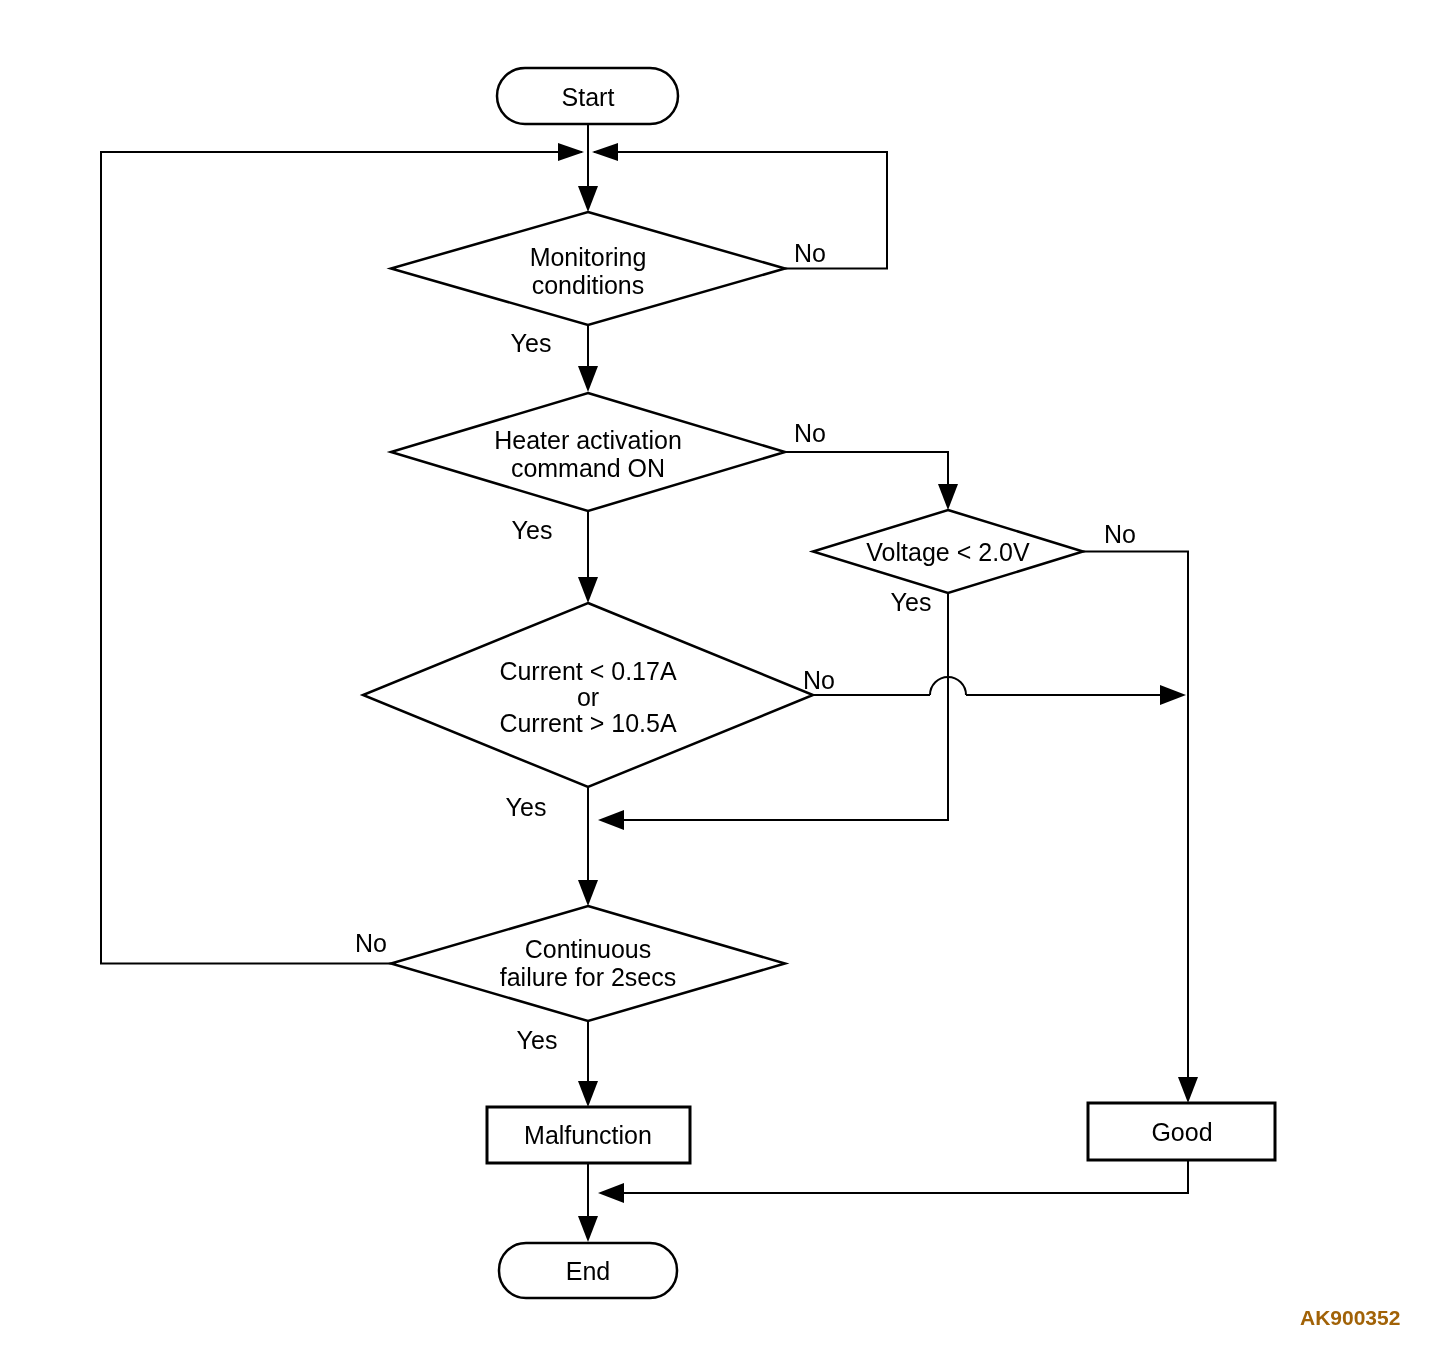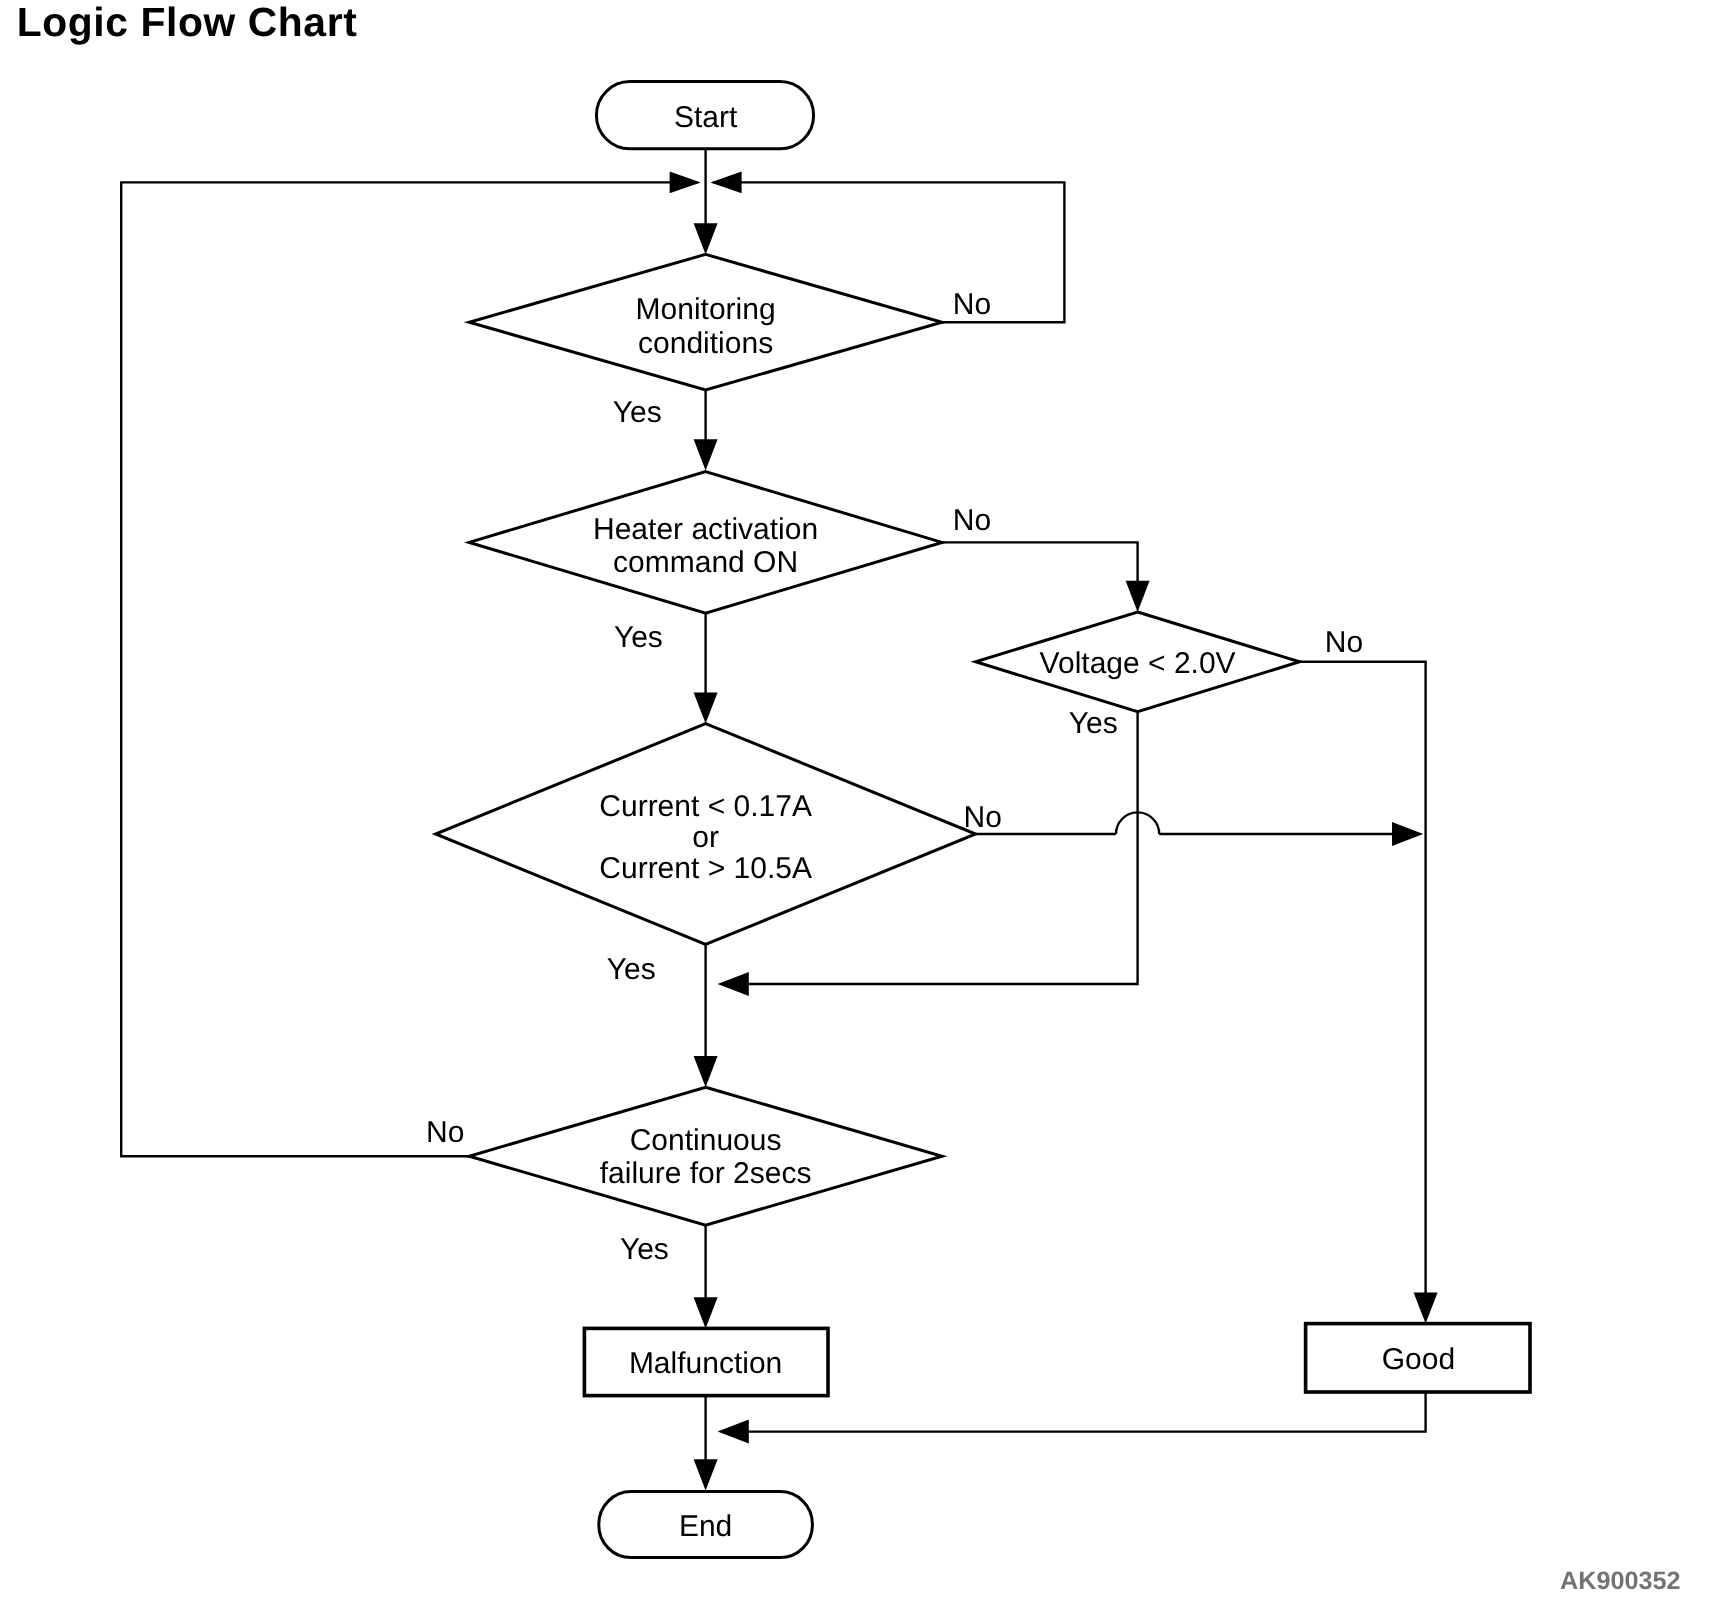--- a/index.html
+++ b/index.html
@@ -24,21 +24,21 @@
     font-weight: bold;
     color: #000000;
     letter-spacing: 0.5px;
   }
   #figure-code {
     position: absolute;
     left: 1300px;
     top: 1306px;
     font-size: 21px;
     font-weight: bold;
-    color: #737373;
+    color: #a16207;
   }
   svg#flow {
     position: absolute;
     left: 0;
     top: 0;
   }
   .shape {
     fill: #ffffff;
     stroke: #000000;
   }
@@ -62,21 +62,20 @@
     font-size: 25px;
     fill: #000000;
     text-anchor: middle;
   }
 </style>
 </head>
 <body>
 
 <div id="canvas">
 
-  <h1 id="page-title">Logic Flow Chart</h1>
 
   <svg id="flow" width="1440" height="1350" viewBox="0 0 1440 1350">
 
     <g>
       <path class="edge" d="M588,124 V209"></path>
       <polygon class="arrow" points="588,212 578,186 598,186"></polygon>
     </g>
 
     <g>
       <path class="edge" d="M391,963.5 H101 V152 H582"></path>

